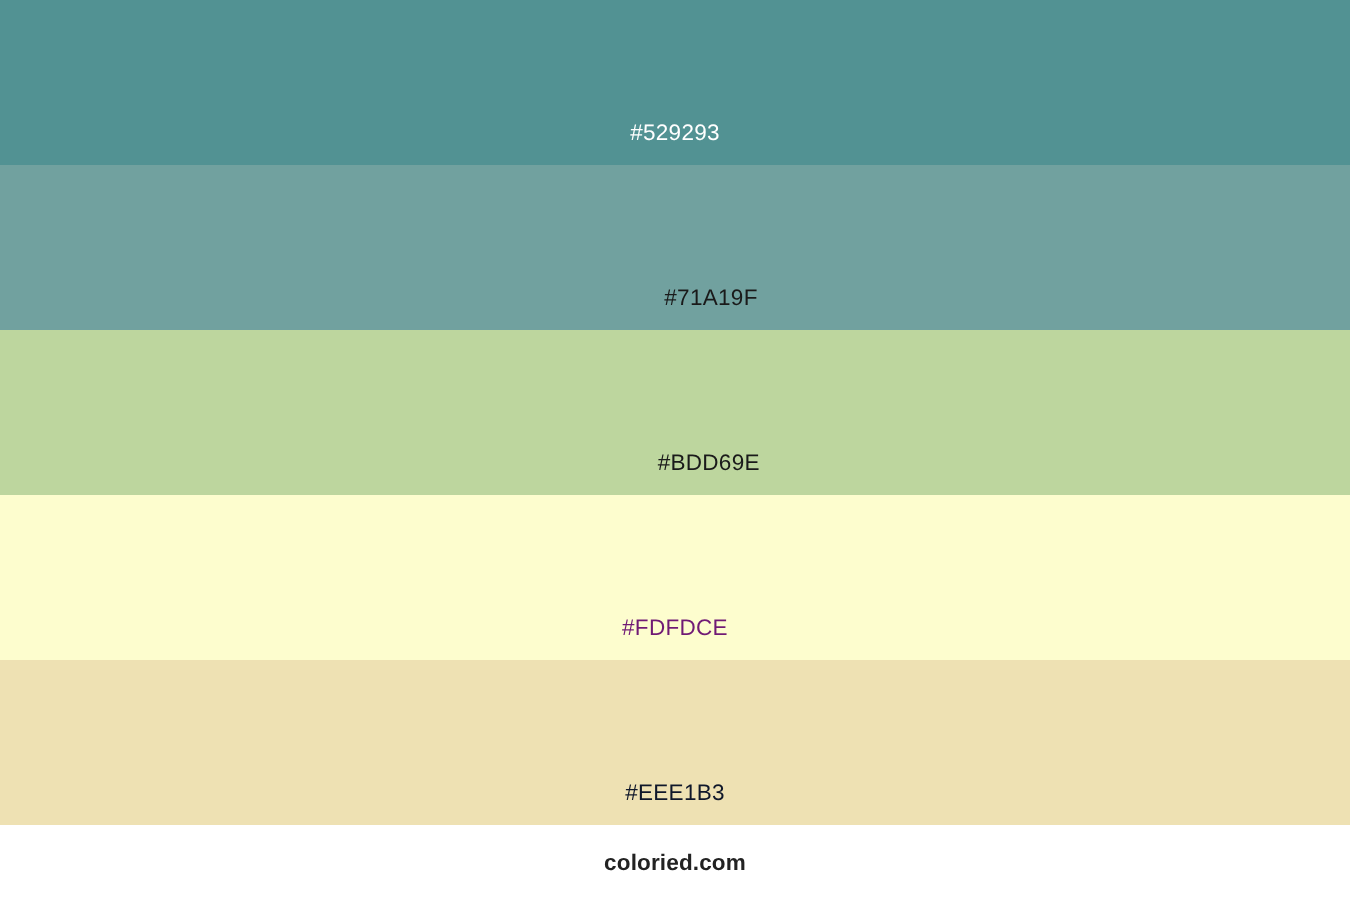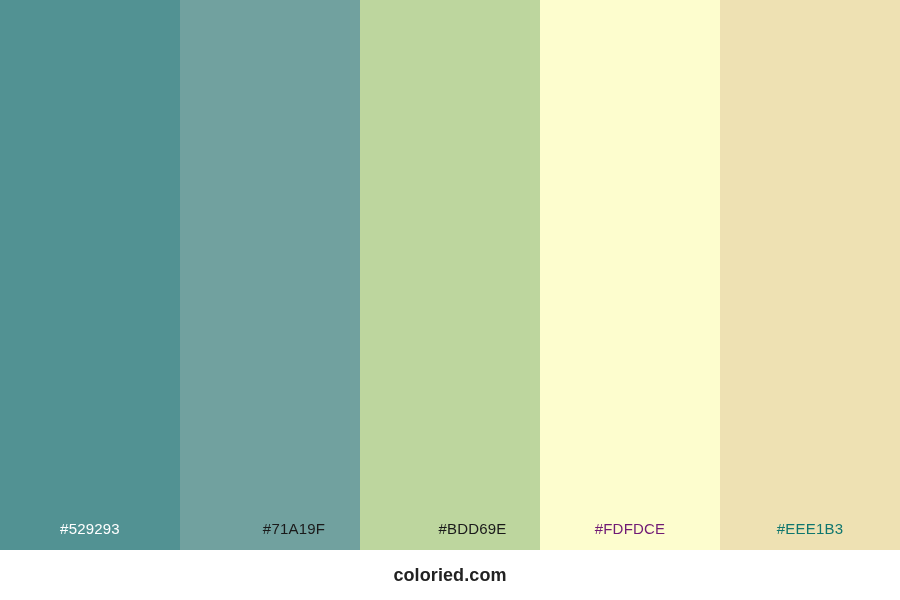--- a/index.html
+++ b/index.html
@@ -23,21 +23,21 @@
   }
 
   
   .swatch-strip {
     position: absolute;
     left: 0;
     top: 0;
     width: 900px;
     height: 550px;
     display: flex;
-    flex-direction: row;
+    flex-direction: column;
   }
 
   .swatch {
     flex: 1 1 20%;
     height: 550px;
     position: relative;
     display: flex;
     align-items: flex-end;
     justify-content: center;
   }
@@ -63,21 +63,21 @@
     top: 550px;
     width: 900px;
     height: 50px;
     background: #ffffff;
     display: flex;
     align-items: center;
     justify-content: center;
   }
 
   .footer-brand {
-    font-size: 18px;
+    font-size: 15px;
     font-weight: bold;
     color: #222222;
     letter-spacing: 0.1px;
     line-height: 1;
   }
 </style>
 </head>
 <body>
 
 <div class="palette-page">
@@ -94,21 +94,21 @@
 
     <div class="swatch" style="background-color: rgb(189, 214, 158);">
       <span class="swatch-label label-dark" style="color: rgb(26, 26, 26); margin-left: 45px;">#BDD69E</span>
     </div>
 
     <div class="swatch" style="background-color: rgb(253, 253, 206);">
       <span class="swatch-label label-dark" style="color: #701a75;">#FDFDCE</span>
     </div>
 
     <div class="swatch" style="background-color: rgb(238, 225, 179);">
-      <span class="swatch-label label-dark" style="color: #0f766e;">#EEE1B3</span>
+      <span class="swatch-label label-dark" style="color: #0f172a;">#EEE1B3</span>
     </div>
 
   </div>
 
   <div class="footer-bar">
     <span class="footer-brand">coloried.com</span>
   </div>
 
 </div>
 

